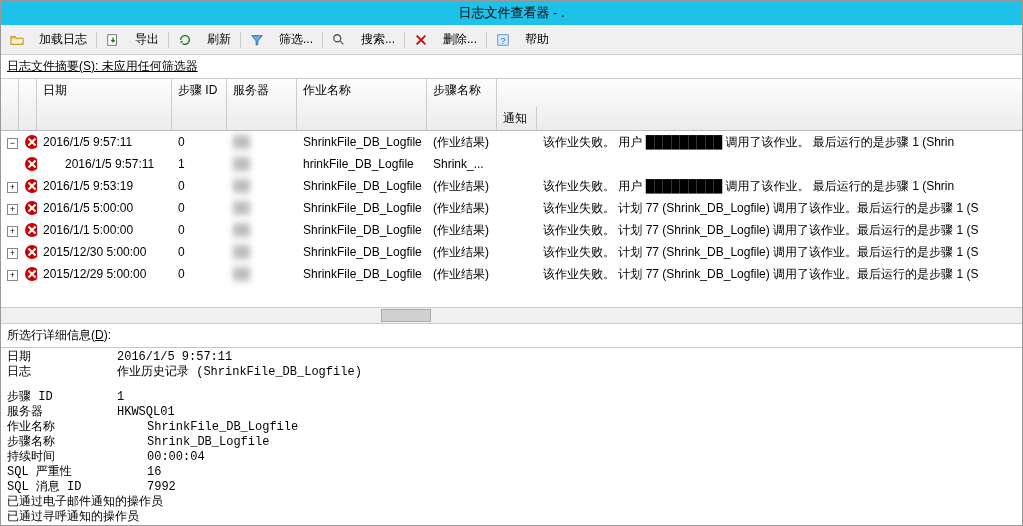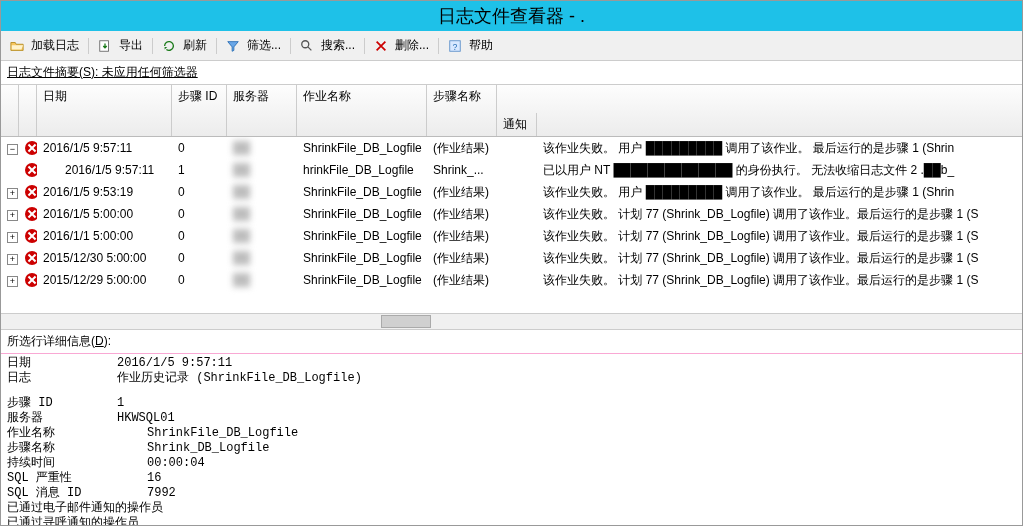--- a/index.html
+++ b/index.html
@@ -1,19 +1,19 @@
 <!DOCTYPE html>
 <html><head>
 <meta charset="utf-8">
 <style>
   * { box-sizing: border-box; margin: 0; padding: 0; }
   body { font-family: "Microsoft YaHei", "SimSun", Tahoma, sans-serif; font-size: 12px; background: #fff; width: 1023px; height: 526px; overflow: hidden; display: flex; flex-direction: column; border: 1px solid #999; }
-  .titlebar { background: #1ec1e8; color: #000; text-align: center; padding: 3px 0; font-size: 18px; }
+  .titlebar { background: #1ec1e8; color: #000; text-align: center; padding: 3px 0; font-size: 13px; }
   .toolbar { background: #f0f0f0; border-bottom: 1px solid #ccc; padding: 3px 4px; display: flex; align-items: center; gap: 2px; }
-  .tb-btn { display: inline-flex; align-items: center; gap: 7px; padding: 2px 4px; cursor: pointer; border: 1px solid transparent; }
+  .tb-btn { display: inline-flex; align-items: center; gap: 15px; padding: 2px 4px; cursor: pointer; border: 1px solid transparent; }
   .tb-sep { width: 1px; height: 16px; background: #ccc; margin: 0 2px; }
   .summary-bar { padding: 3px 6px; border-bottom: 1px solid #ccc; color: #000; text-decoration: underline; }
   .summary-bar .hotkey { text-decoration: underline; }
   .grid-header { display: flex; background: linear-gradient(#fdfdfd, #ececec); border-bottom: 1px solid #bbb; }
   .grid-header .col { padding: 3px 6px; border-right: 1px solid #ccc; font-size: 12px; white-space: nowrap; overflow: hidden; }
   .grid-body { flex: none; height: 176px; overflow: hidden; }
   .row { display: flex; align-items: center; height: 22px; }
   .row .col { padding: 0 6px; white-space: nowrap; overflow: hidden; font-family: Tahoma, sans-serif; font-size: 12px; }
   .c-tree { width: 18px; flex: none; text-align: center; }
   .c-icon { width: 18px; flex: none; }
@@ -129,21 +129,20 @@
     </div>
     <div class="row indent">
       <span class="col c-tree"></span>
       <span class="col c-icon"><span class="err-icon"></span></span>
       <span class="col c-date">2016/1/5 9:57:11</span>
       <span class="col c-step">1</span>
       <span class="col c-server">██</span>
       <span class="col c-job">hrinkFile_DB_Logfile</span>
       <span class="col c-stepname">Shrink_...</span>
       <span class="col c-notify"></span>
-      <span class="col c-msg">已以用户 NT ██████████████ 的身份执行。 无法收缩日志文件 2 .██b_</span>
     </div>
     <div class="row">
       <span class="col c-tree"><span class="tree-box">+</span></span>
       <span class="col c-icon"><span class="err-icon"></span></span>
       <span class="col c-date">2016/1/5 9:53:19</span>
       <span class="col c-step">0</span>
       <span class="col c-server">██</span>
       <span class="col c-job">ShrinkFile_DB_Logfile</span>
       <span class="col c-stepname">(作业结果)</span>
       <span class="col c-notify"></span>

